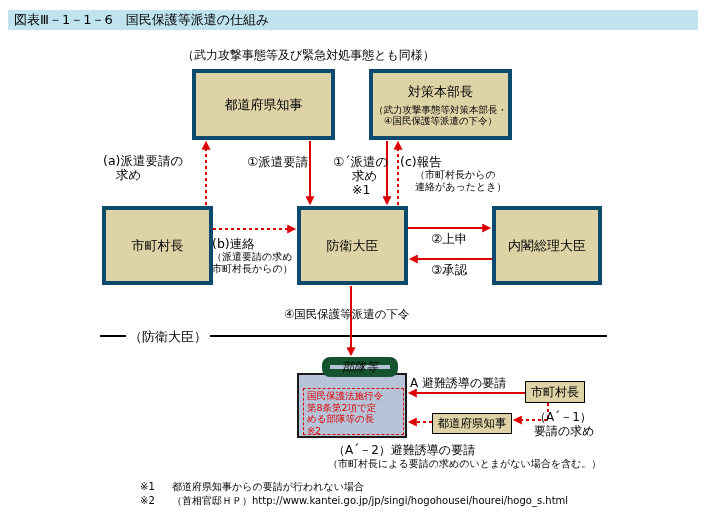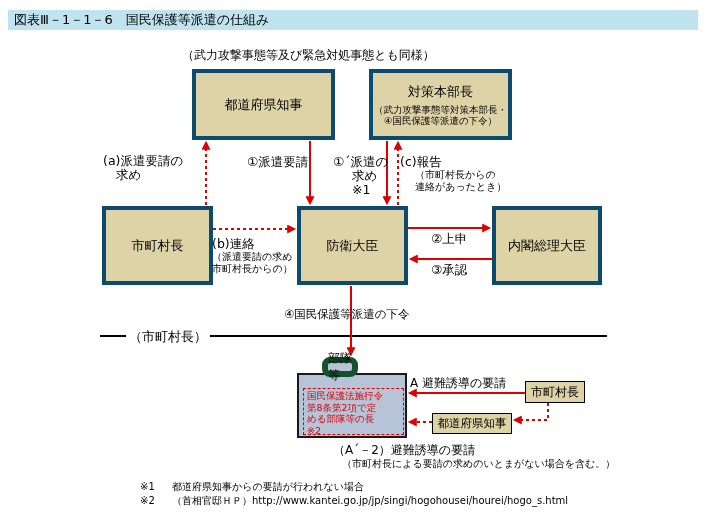--- a/index.html
+++ b/index.html
@@ -11,23 +11,23 @@
   .subtitle{position:absolute;left:182px;top:47px;font-size:12px;white-space:nowrap;}
   .box{position:absolute;background:var(--box-fill,#ded3a7);border:4px solid #0c4a6e;
        box-sizing:border-box;display:flex;flex-direction:column;align-items:center;justify-content:center;
        font-size:13px;text-align:center;}
   .box .sub{font-size:9.5px;line-height:11.5px;margin-top:3px;}
   .box-sm{position:absolute;background:var(--box-fill,#ded3a7);border:1px solid #000;
        box-sizing:border-box;display:flex;align-items:center;justify-content:center;
        font-size:12px;white-space:nowrap;}
   .panel{position:absolute;left:297px;top:373px;width:110px;height:65px;
          background:var(--panel-fill,#b7c3d7);border:2px solid #1a1a1a;box-sizing:border-box;}
-  .tab{position:absolute;left:322px;top:357px;width:36px;height:20px;border-radius:8px;
-       background:var(--panel-fill,#b7c3d7);border:6px solid #14532d;box-sizing:border-box;
-       display:flex;align-items:center;justify-content:center;font-size:12px;z-index:4;}
+  .tab{position:absolute;left:322px;top:357px;width:76px;height:20px;border-radius:8px;
+       background:var(--panel-fill,#b7c3d7);border:8px solid #14532d;box-sizing:border-box;
+       display:flex;align-items:center;justify-content:center;font-size:12px;z-index:4;font-style:italic;}
   .dashedbox{position:absolute;left:303px;top:388px;width:101px;height:47px;
        border:1px dashed var(--accent-red,#dd0000);box-sizing:border-box;
        color:var(--accent-red,#dd0000);font-size:9.5px;line-height:11.5px;padding:1px 0 0 3px;z-index:4;
        white-space:nowrap;}
   .lbl{position:absolute;font-size:12.5px;line-height:14px;white-space:nowrap;z-index:5;}
   .lbl .sm{font-size:10px;line-height:12px;}
   .sm2{font-size:10px;line-height:12px;}
   .center{text-align:left;}
   .site{position:absolute;left:126px;top:328px;background:#fff;padding:0 3px;font-size:13px;
         white-space:nowrap;z-index:5;}
@@ -132,27 +132,31 @@
     <div>(b)連絡</div>
     <div class="sm">（派遣要請の求め</div>
     <div class="sm">市町村長からの）</div>
   </div>
 
   <div class="lbl" style="left:431px;top:232px;">②上申</div>
   <div class="lbl" style="left:431px;top:263px;">③承認</div>
 
   <div class="lbl" style="left:284px;top:307px;font-size:11.5px;">④国民保護等派遣の下令</div>
 
-  <div class="site">（市町村長）</div>
+  <div class="site">（防衛大臣）</div>
 
   <div class="lbl" style="left:410px;top:376px;font-size:12px;">A 避難誘導の要請</div>
 
+  <div class="lbl" style="left:534px;top:410px;font-size:12px;">
+    <div>（A´－1）</div>
+    <div>要請の求め</div>
+  </div>
 
   <div class="lbl" style="left:333px;top:443px;font-size:12px;">（A´－2）避難誘導の要請</div>
-  <div class="lbl sm2" style="left:342px;top:458px;">（市町村長による要請の求めのいとまがない場合を含む。）</div>
+  <div class="lbl sm2" style="left:328px;top:458px;">（市町村長による要請の求めのいとまがない場合を含む。）</div>
 
   <div class="fn" style="left:140px;top:480px;">
     <span class="mark">※1</span><span>都道府県知事からの要請が行われない場合</span>
   </div>
   <div class="fn" style="left:140px;top:494px;">
     <span class="mark">※2</span><span>（首相官邸ＨＰ）http://www.kantei.go.jp/jp/singi/hogohousei/hourei/hogo_s.html</span>
   </div>
 
 </div>
 

